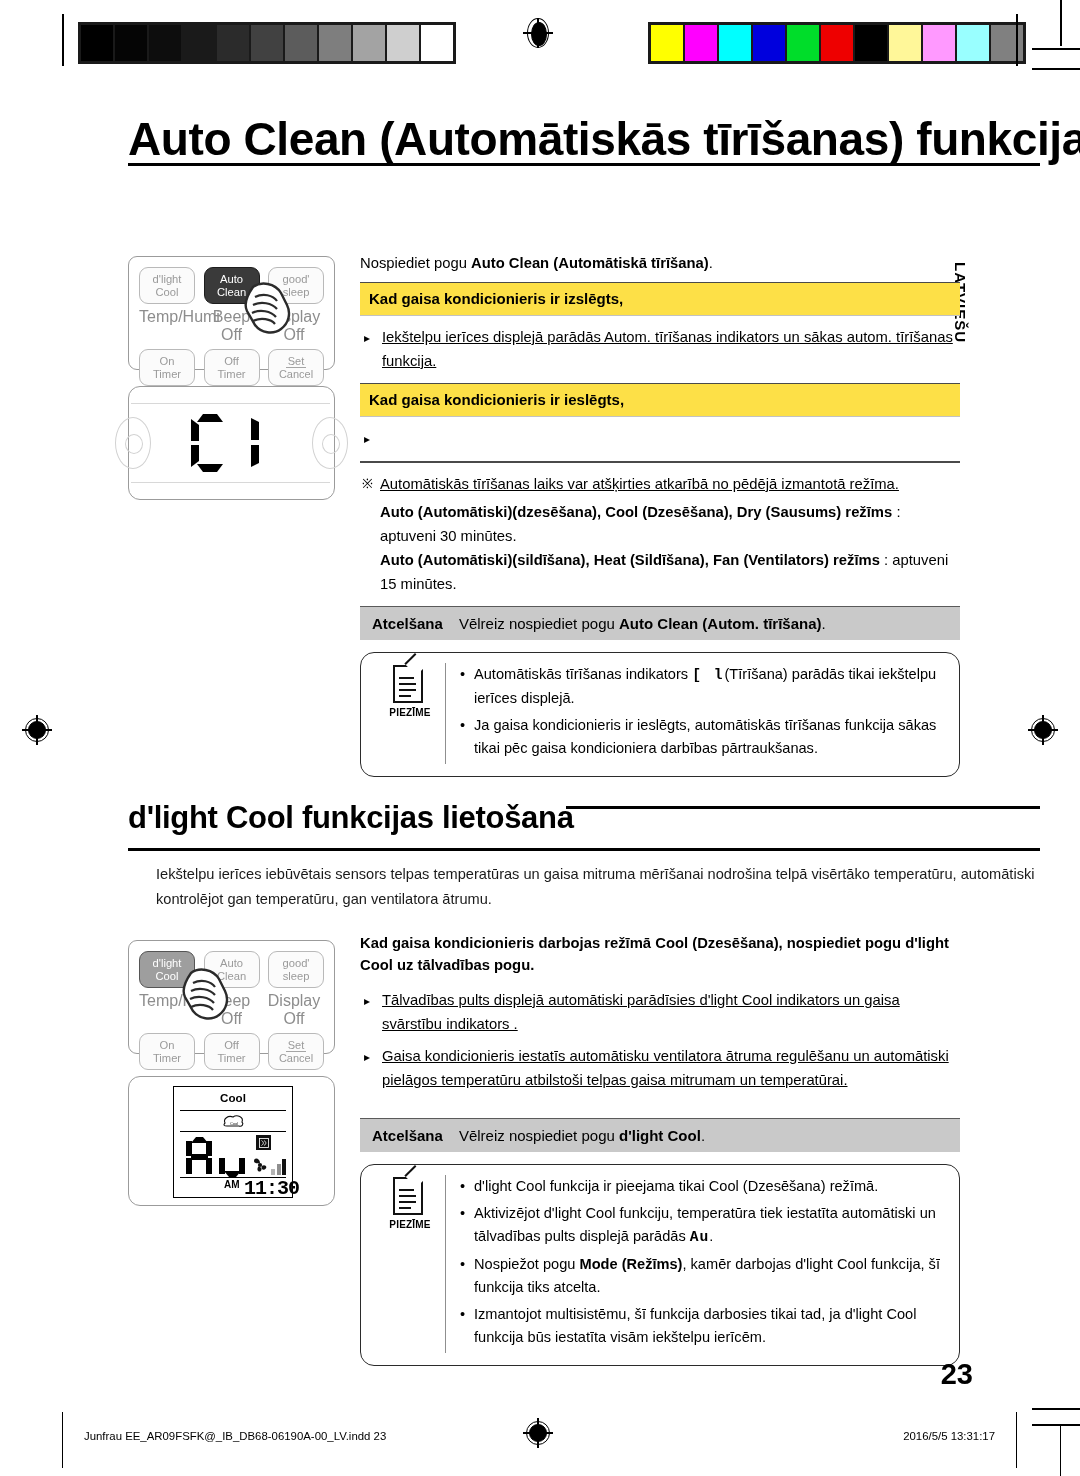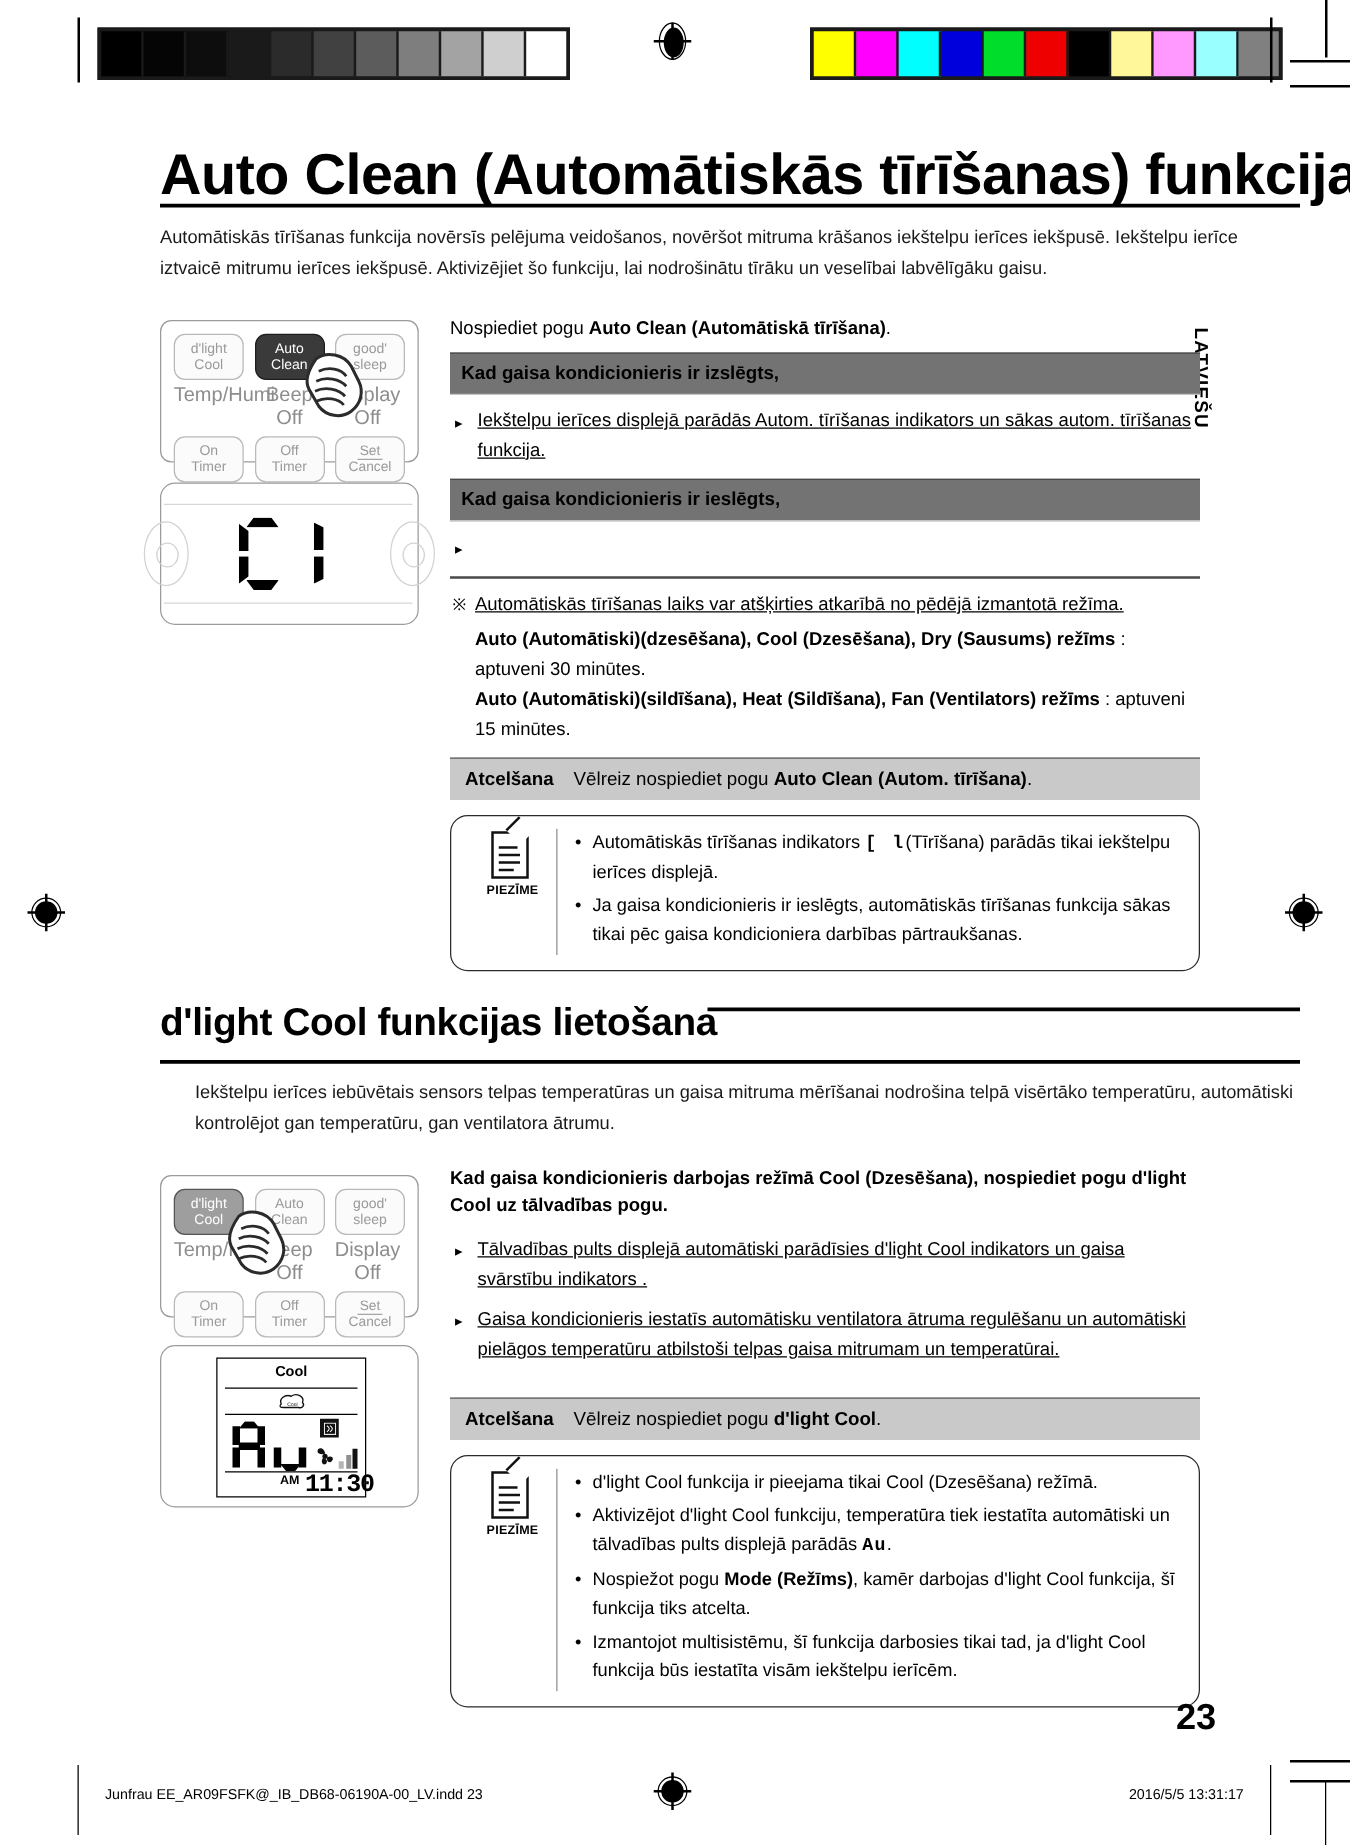--- a/index.html
+++ b/index.html
@@ -117,21 +117,21 @@
 
   
   .rcol { position: absolute; left: 360px; width: 600px; }
 
   .lead-head {
     font-size: 14.8px; line-height: 22px; font-weight: bold; color: #000;
   }
   .lead-head .reg { font-weight: normal; }
 
   .band {
-    background: #737373; border-top: 1.6px solid #4a4a4a; border-bottom: 1.1px solid #c2c2c2;
+    background: #fde047; border-top: 1.6px solid #4a4a4a; border-bottom: 1.1px solid #c2c2c2;
     font-size: 15px; font-weight: bold; padding: 7px 9px 8px 9px; box-sizing: border-box;
   }
   .band.plain { border-top: 1.6px solid #5a5a5a; border-bottom: none; background: #c9c9c9; }
 
   .bullet-row { display: flex; font-size: 14.8px; line-height: 24px; }
   .bullet-row .tri { width: 18px; flex: 0 0 18px; padding-top: 1px; font-size: 12px; }
   .bullet-row .bx { width: 18px; flex: 0 0 18px; font-size: 13px; }
   .bullet-row .txt { flex: 1 1 auto; text-decoration: underline; }
   .rule-med  { height: 1.7px; background: #4a4a4a; }
 
@@ -239,21 +239,20 @@
     <div class="rm-vl"></div>
     <div class="rm-circ"></div>
 </div>
 
 <div id="page">
 
   <div id="side-tab">LATVIEŠU</div>
 
   <div id="title-auto-clean">Auto Clean (Automātiskās tīrīšanas) funkcijas lietošana</div>
   <div id="title-auto-clean-rule"></div>
-  <div class="intro-para" id="intro-1">Automātiskās tīrīšanas funkcija novērsīs pelējuma veidošanos, novēršot mitruma krāšanos iekštelpu ierīces iekšpusē. Iekštelpu ierīce iztvaicē mitrumu ierīces iekšpusē. Aktivizējiet šo funkciju, lai nodrošinātu tīrāku un veselībai labvēlīgāku gaisu.</div>
 
   <div class="remote-art" style="left:128px; top:256px; height:112px;">
     <div class="btn-grid">
       <div class="btn-row">
         <div class="rbtn">
           <span>d'light</span>
           <span>Cool</span>
         </div>
         <div class="rbtn active">
           <span>Auto</span>

